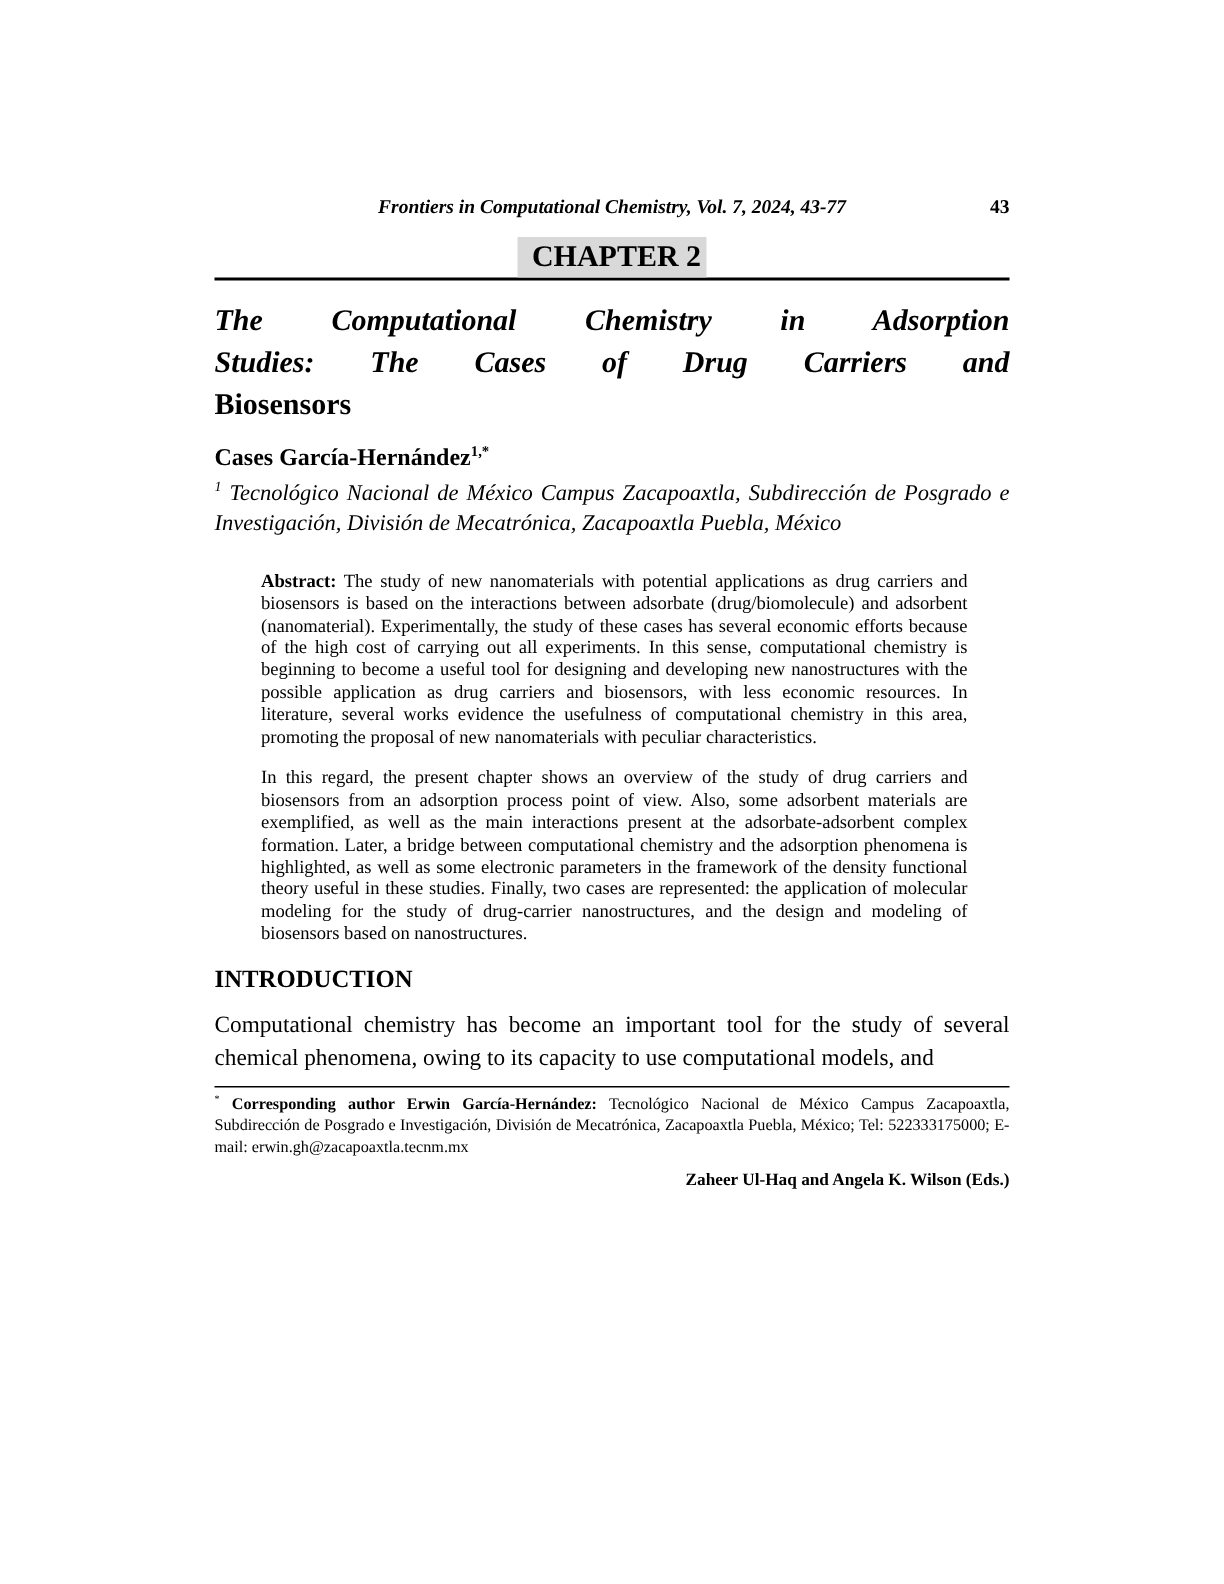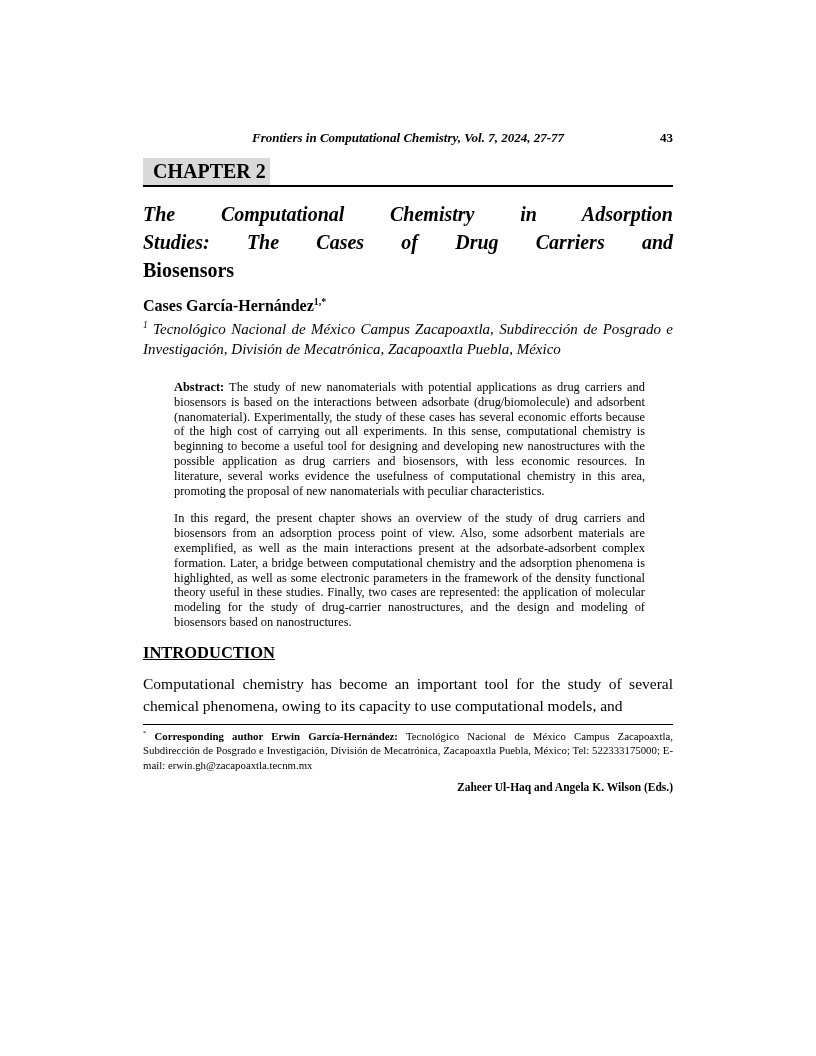--- a/index.html
+++ b/index.html
@@ -6,44 +6,44 @@
   .sheet{
     width:816px;height:1056px;box-sizing:border-box;position:relative;
     background:#ffffff;color:#000;
     font-family:"Liberation Serif", serif;
     padding:130px 143px 0 143px;overflow:hidden;
   }
   p{margin:0;}
   .hdr{position:relative;font-size:13px;height:17px;}
   .hdr-center{text-align:center;font-weight:bold;font-style:italic;}
   .hdr-num{position:absolute;right:0;top:0;font-weight:bold;text-align:center;}
-  .chapter-rule{border-bottom:2px solid #000;display:flex;justify-content:flex-start;margin-top:11px;}
+  .chapter-rule{border-bottom:2px solid #000;display:flex;justify-content:center;margin-top:11px;}
   .chapter-box{background:#d9d9d9;font-weight:bold;font-size:20px;line-height:25px;padding:1px 4px 1px 10px;}
   .title{margin-top:13px;font-size:20px;font-weight:bold;line-height:28px;}
   .title .jl{text-align:justify;text-align-last:justify;font-style:italic;}
   .author{margin-top:13px;font-size:16px;font-weight:bold;}
   .affil{margin-top:4px;font-size:15px;font-style:italic;line-height:20px;text-align:justify;}
   .abstract{margin:21px 0 0 31px;width:471px;font-size:12.4px;line-height:14.8px;text-align:justify;}
   .abstract .p2{margin-top:13px;}
   .b{font-weight:bold;}
   .body-par{font-size:15.5px;line-height:22px;text-align:justify;}
   .keywords{margin-top:17px;}
-  .intro-head{margin-top:13px;font-size:16.5px;font-weight:bold;text-decoration:underline;}
+  .intro-head{margin-top:13px;font-size:16.5px;font-weight:bold;}
   .intro-par{margin-top:10px;}
   .footnote{margin-top:7px;border-top:1px solid #000;padding-top:4px;font-size:10.8px;line-height:14.6px;text-align:justify;}
   .footer{margin-top:7px;text-align:right;font-weight:bold;font-size:11.5px;line-height:15px;}
   sup{font-size:62%;line-height:0;}
 </style>
 </head>
 <body>
 
 <div class="sheet">
 
   <div class="hdr">
-    <div class="hdr-center">Frontiers in Computational Chemistry, Vol. 7, 2024, 27-77</div>
+    <div class="hdr-center">Frontiers in Computational Chemistry, Vol. 7, 2024, 43-77</div>
     <div class="hdr-num">43</div>
   </div>
 
   <div class="chapter-rule">
     <span class="chapter-box">CHAPTER 2</span>
   </div>
 
   <div class="title">
     <div class="jl">The Computational Chemistry in Adsorption</div>
     <div class="jl">Studies: The Cases of Drug Carriers and</div>

